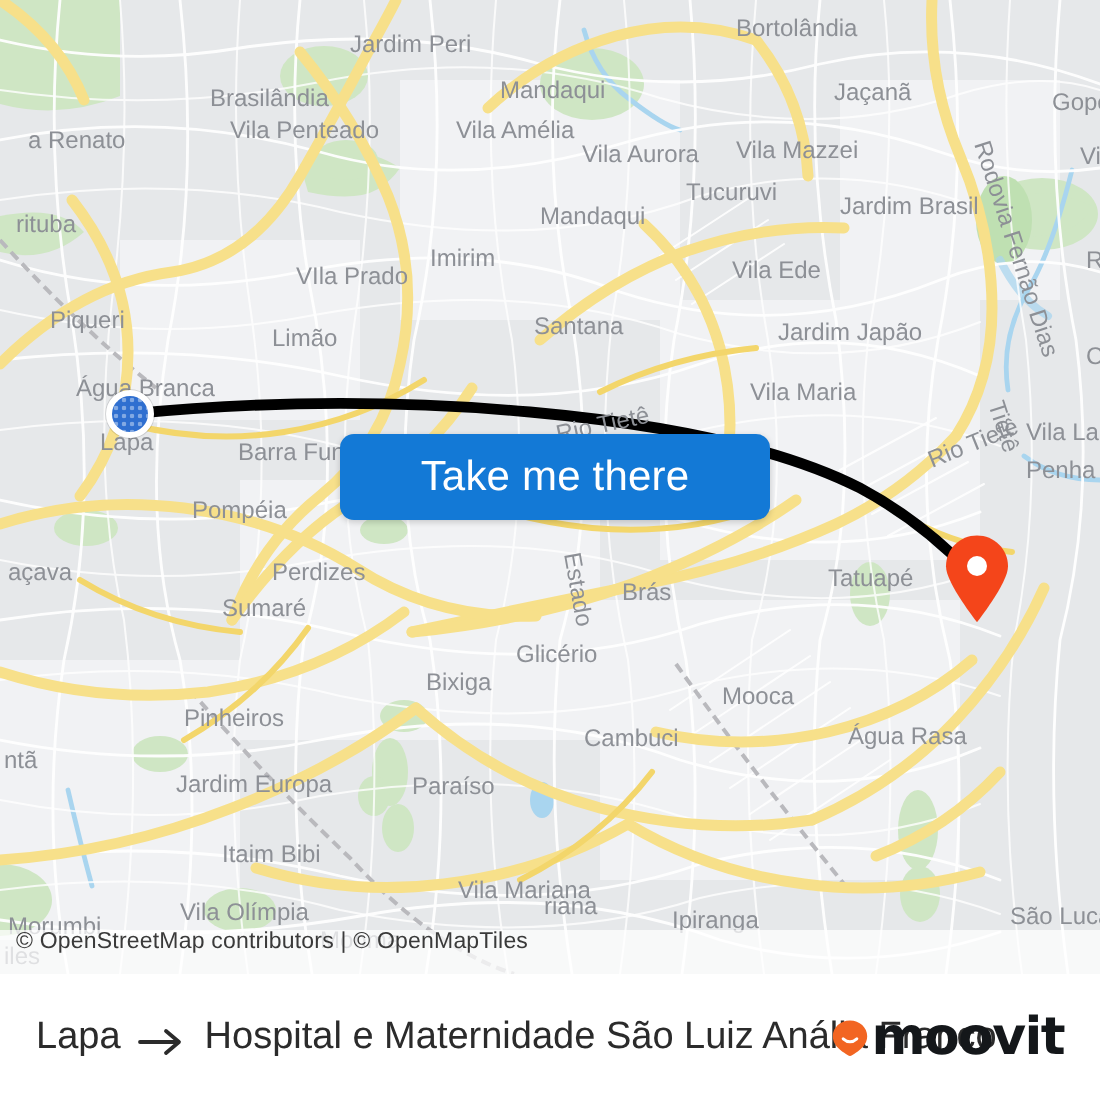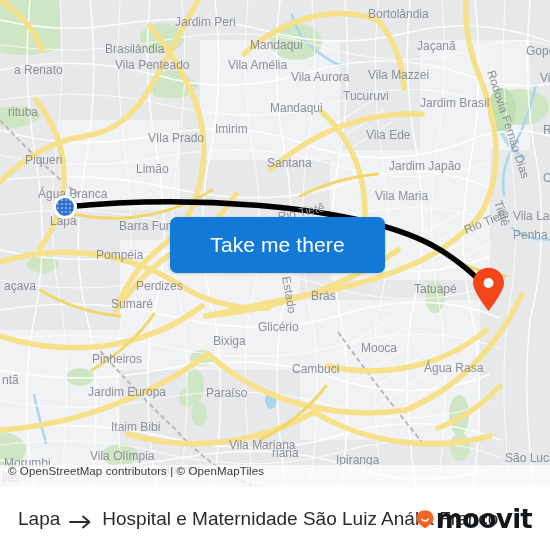--- a/index.html
+++ b/index.html
@@ -43,21 +43,21 @@
     background-image:
       radial-gradient(circle at 2px 2px, rgba(255,255,255,.40) 1px, transparent 1.3px);
     background-size:4px 4px;
   }
 
   
   .pin{position:absolute;left:471px;top:267px;width:35px;height:45px;}
 
   
   .cta{
-    position:absolute;left:170px;top:217px;width:215px;height:56px;
+    position:absolute;left:170px;top:217px;width:215px;height:43px;
     background:#1379d6;border:none;border-radius:7px;
     color:#ffffff;font-size:21px;font-family:"Liberation Sans","DejaVu Sans",sans-serif;
     letter-spacing:.1px;cursor:pointer;
     display:flex;align-items:center;justify-content:center;
     box-shadow:0 1px 3px rgba(0,0,0,.18);
   }
 
   
   .footer{
     position:absolute;left:0;top:487px;width:550px;height:63px;

